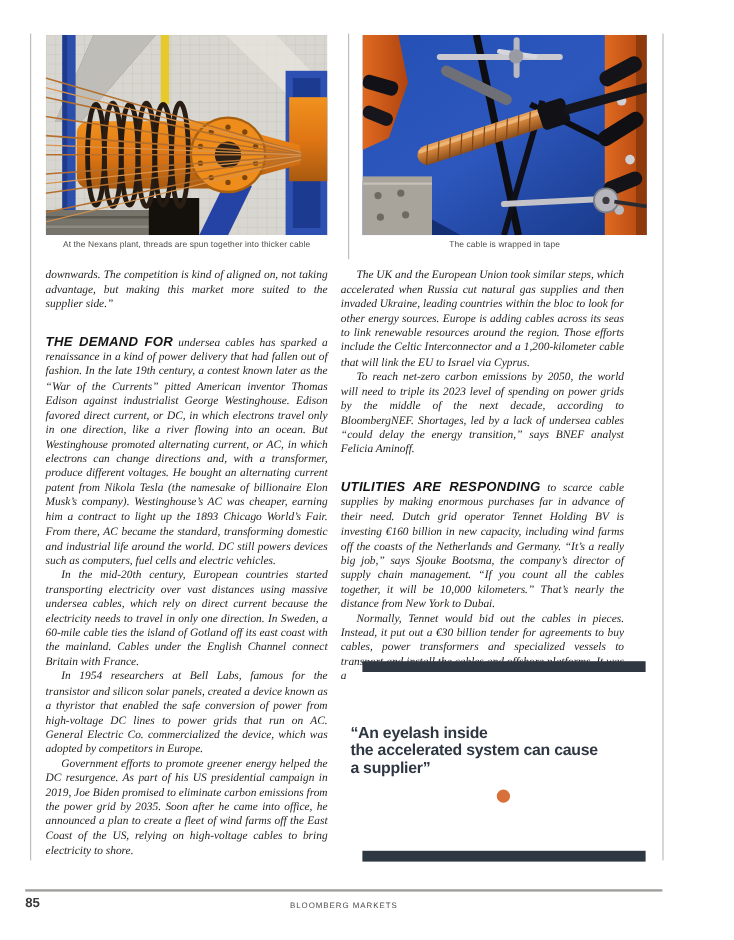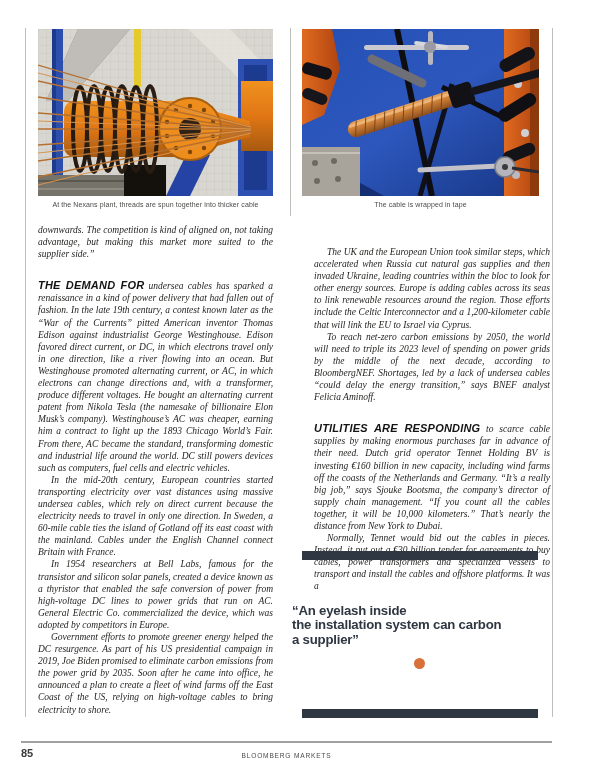--- a/index.html
+++ b/index.html
@@ -24,21 +24,21 @@
   }
   #caption-1{left:38px;width:235px;}
   #caption-2{left:302px;width:237px;}
 
   .column{
     position:absolute;top:224px;
     font-size:9.5px;line-height:12.1px;color:#1e1d1b;
     text-align:justify;
   }
   #left-column{left:38px;width:235px;}
-  #right-column{left:314px;width:236px;margin-top:22px;}
+  #right-column{left:284px;width:236px;}
   .para{margin:0;font-style:italic;}
   .para.indent{text-indent:13px;}
   .para.section{margin-top:19px;}
   .lead{
     font-family:"Liberation Sans", sans-serif;font-weight:bold;
     font-size:11px;letter-spacing:0.2px;color:#141414;
   }
 
   .bar{position:absolute;left:302px;width:236px;height:9px;}
   #quote-bar-top{top:551px;}
@@ -220,19 +220,19 @@
     <p class="para indent">Government efforts to promote greener energy helped the DC resurgence. As part of his US presidential campaign in 2019, Joe Biden promised to eliminate carbon emissions from the power grid by 2035. Soon after he came into office, he announced a plan to create a fleet of wind farms off the East Coast of the US, relying on high-voltage cables to bring electricity to shore.</p>
   </div>
 <div class="column" id="right-column">
     <p class="para indent">The UK and the European Union took similar steps, which accelerated when Russia cut natural gas supplies and then invaded Ukraine, leading countries within the bloc to look for other energy sources. Europe is adding cables across its seas to link renewable resources around the region. Those efforts include the Celtic Interconnector and a 1,200-kilometer cable that will link the EU to Israel via Cyprus.</p>
     <p class="para indent">To reach net-zero carbon emissions by 2050, the world will need to triple its 2023 level of spending on power grids by the middle of the next decade, according to BloombergNEF. Shortages, led by a lack of undersea cables “could delay the energy transition,” says BNEF analyst Felicia Aminoff.</p>
     <p class="para section"><span class="lead">UTILITIES ARE RESPONDING</span> to scarce cable supplies by making enormous purchases far in advance of their need. Dutch grid operator Tennet Holding BV is investing €160 billion in new capacity, including wind farms off the coasts of the Netherlands and Germany. “It’s a really big job,” says Sjouke Bootsma, the company’s director of supply chain management. “If you count all the cables together, it will be 10,000 kilometers.” That’s nearly the distance from New York to Dubai.</p>
     <p class="para indent">Normally, Tennet would bid out the cables in pieces. Instead, it put out a €30 billion tender for agreements to buy cables, power transformers and specialized vessels to transport and install the cables and offshore platforms. It was a</p>
   </div>
 
 <div class="bar" id="quote-bar-top" style="background: rgb(47, 55, 66);"></div>
-<div id="pull-quote"><span>“An eyelash inside</span><br><span>the installation system can carbon</span><br><span>a supplier”</span></div>
+<div id="pull-quote"><span>“An eyelash inside</span><br><span>the accelerated system can cause</span><br><span>a supplier”</span></div>
 <div id="quote-dot" style="background: rgb(217, 112, 58);"></div>
 <div class="bar" id="quote-bar-bottom" style="background: rgb(47, 55, 66);"></div>
 
 <div id="footer-rule"></div>
 <div id="page-number">85</div>
 <div id="footer-brand">BLOOMBERG MARKETS</div>
 
 </body></html>

